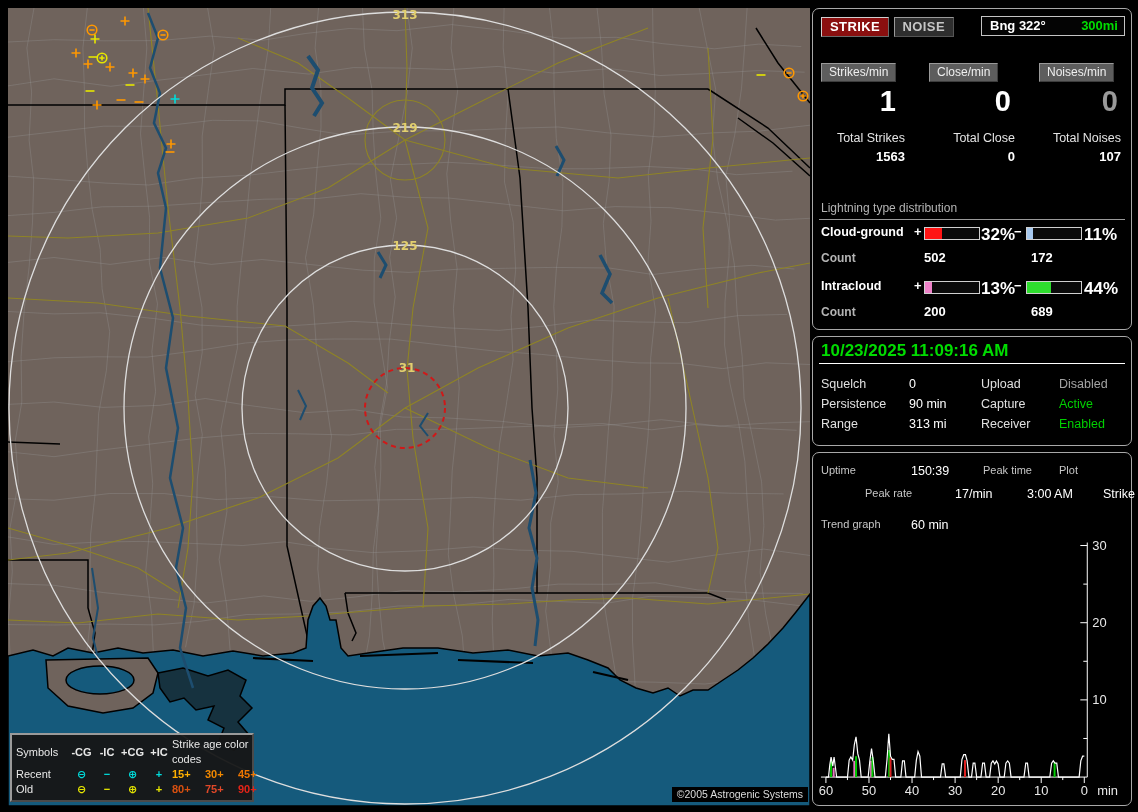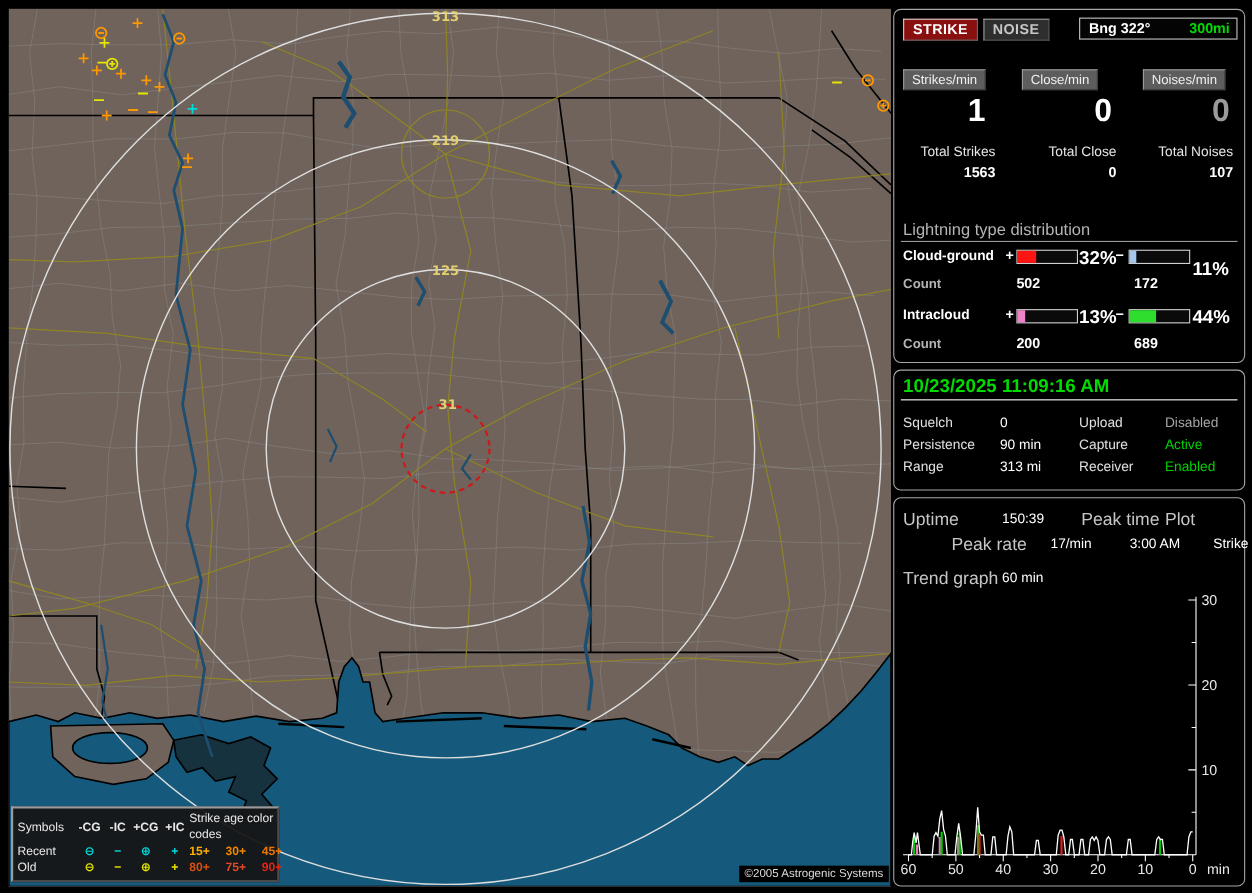--- a/index.html
+++ b/index.html
@@ -31,34 +31,34 @@
   #btn-noise{background:#2e2e2e;color:#c6c6c6;border:1px solid;border-color:#9a9a9a #555 #555 #9a9a9a;}
   #bng-box{border:1px solid #c4c4c4;background:#040404;display:flex;justify-content:space-between;
            align-items:center;padding:1px 6px 2px 8px;font-size:13px;font-weight:bold;}
   #bng-bearing{color:#fff;} #bng-range{color:#00dc00;margin-left:14px;}
   .chip{display:inline-block;background:#5d5d5d;color:#efefef;font-size:12px;padding:1px 7px 2px 7px;
         border:1px solid;border-color:#9a9a9a #3d3d3d #3d3d3d #9a9a9a;}
   .bignum{font-size:29px;font-weight:bold;text-align:right;color:#fff;}
   .dim{color:#9a9a9a;}
   .tot-label{font-size:12.5px;text-align:right;color:#e4e4e4;}
   .tot-value{font-size:13px;font-weight:bold;text-align:right;color:#fff;}
-  .sec-title{font-size:15px;color:#b4b4b4;}
+  .sec-title{font-size:12px;color:#b4b4b4;}
   .hr{height:1px;background:#9a9a9a;}
   .dist-label{font-size:12.5px;font-weight:bold;color:#fff;}
   .dist-sign{font-size:13px;font-weight:bold;color:#fff;}
   .dist-bar{display:inline-block;width:54px;height:11px;border:1px solid #d0d0d0;background:#0a0a0a;}
   .dist-fill{display:block;height:100%;}
   .dist-pct{font-size:17px;font-weight:bold;color:#fff;}
   .count-label{font-size:12px;color:#b4b4b4;font-weight:bold;}
   .count-value{font-size:13px;font-weight:bold;color:#fff;}
   
   #datetime{font-size:17px;font-weight:bold;color:#00dc00;}
   .st-label{font-size:12.5px;color:#e0e0e0;}
   .st-value{font-size:12.5px;color:#fff;}
-  .ss-label{font-size:16px;color:#c6c6c6;}
+  .ss-label{font-size:11px;color:#c6c6c6;}
   .ss-value{font-size:12.5px;color:#fff;}
   #trend-svg text{fill:#e8e8e8;font-size:13px;font-family:"Liberation Sans",sans-serif;}
 </style>
 </head>
 <body>
 
 <div id="screen">
 
   <div id="map">
     <svg id="map-svg" width="802" height="798" viewBox="0 0 802 798">
@@ -284,21 +284,21 @@
     <span class="dist-label abs" style="left:8px;top:216px;">Cloud-ground</span>
     <span class="dist-sign abs" style="left:101px;top:215px;">+</span>
     <span class="dist-bar abs" style="left:111px;top:218px;">
         <span class="dist-fill" id="fill-cg-plus" style="width: 32%; background: rgb(255, 20, 20);"></span>
       </span>
     <span class="dist-pct abs" style="left:168px;top:216px;">32%</span>
     <span class="dist-sign abs" style="left:201px;top:215px;">−</span>
     <span class="dist-bar abs" style="left:213px;top:218px;">
         <span class="dist-fill" id="fill-cg-minus" style="width: 11%; background: rgb(166, 200, 238);"></span>
       </span>
-    <span class="dist-pct abs" style="left:271px;top:216px;margin-top:10px;">11%</span>
+    <span class="dist-pct abs" style="left:271px;top:216px;">11%</span>
     <span class="count-label abs" style="left:8px;top:242px;">Count</span>
     <span class="count-value abs" style="left:111px;top:241px;">502</span>
     <span class="count-value abs" style="left:218px;top:241px;">172</span>
 
     <span class="dist-label abs" style="left:8px;top:270px;">Intracloud</span>
     <span class="dist-sign abs" style="left:101px;top:269px;">+</span>
     <span class="dist-bar abs" style="left:111px;top:272px;">
         <span class="dist-fill" id="fill-ic-plus" style="width: 13%; background: rgb(238, 130, 200);"></span>
       </span>
     <span class="dist-pct abs" style="left:168px;top:270px;">13%</span>

